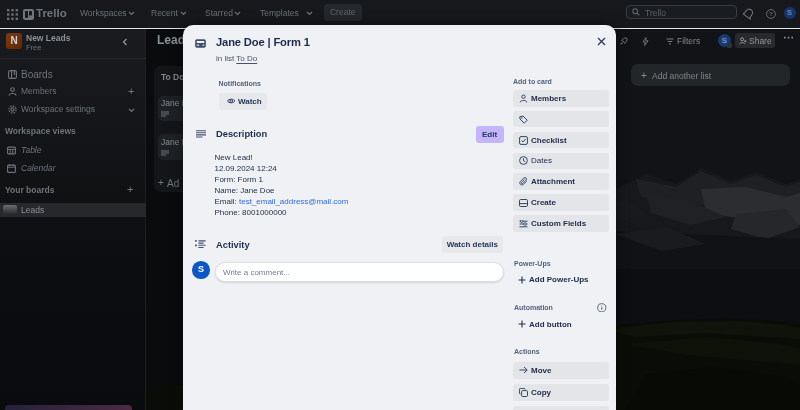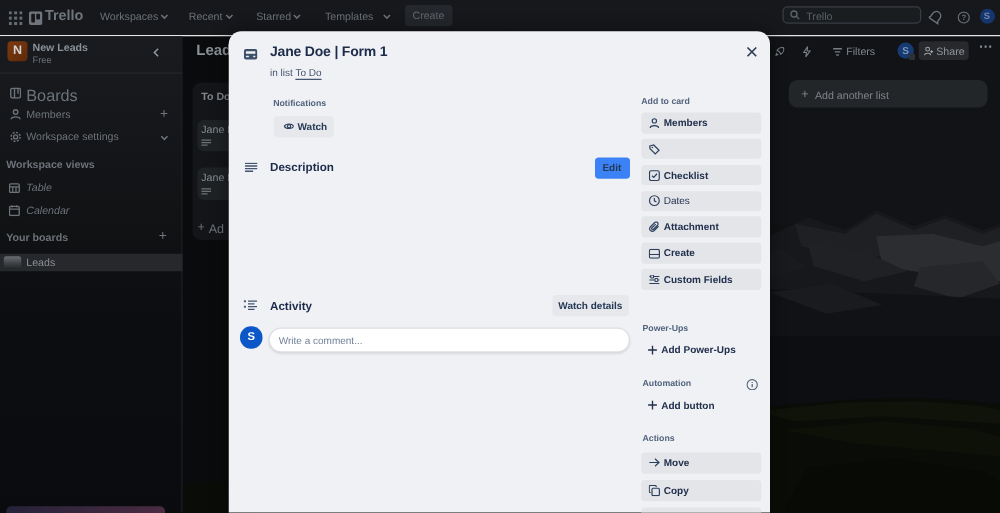--- a/index.html
+++ b/index.html
@@ -92,21 +92,21 @@
   <div class="a" style="left:26px;top:14px;font-size:7.5px;color:#6b7177">Free</div>
   <svg class="a" style="left:122px;top:9px" width="6" height="8" viewBox="0 0 6 8">
       <path d="M4.5,1 L1.5,4 L4.5,7" stroke="#8f969d" stroke-width="1.3" fill="none"></path>
     </svg>
   <div class="a" style="left:0;top:29px;width:146px;height:1px;background:#24272b"></div>
 
   <svg class="a" style="left:8px;top:41px" width="9" height="9" viewBox="0 0 9 9">
       <rect x="0.6" y="0.6" width="7.8" height="7.8" rx="1.4" stroke="#6c737a" stroke-width="1.1" fill="none"></rect>
       <path d="M3.6,0.6 L3.6,8.4 M6.4,0.6 L6.4,5" stroke="#6c737a" stroke-width="1.1"></path>
     </svg>
-  <div class="a" style="left:21px;top:40px;font-size:13px;color:#6c737a">Boards</div>
+  <div class="a" style="left:21px;top:40px;font-size:10px;color:#6c737a">Boards</div>
   <svg class="a" style="left:8px;top:58px" width="9" height="9" viewBox="0 0 9 9" stroke="#6c737a" stroke-width="1.1" fill="none">
       <circle cx="4.5" cy="2.6" r="1.8"></circle>
       <path d="M1,8.4 C1,5.9 8,5.9 8,8.4"></path>
     </svg>
   <div class="a" style="left:21px;top:57px;font-size:8.5px;color:#6c737a">Members</div>
   <div class="a" style="left:128px;top:56px;font-size:11px;color:#70777e">+</div>
   <svg class="a" style="left:8px;top:76px" width="9" height="9" viewBox="0 0 9 9" stroke="#6c737a" stroke-width="1.1" fill="none">
       <circle cx="4.5" cy="4.5" r="1.6"></circle>
       <circle cx="4.5" cy="4.5" r="3.6" stroke-dasharray="1.7 1.1"></circle>
     </svg>
@@ -195,21 +195,29 @@
   <svg class="a" style="left:43.5px;top:72.3px" width="8.5" height="8" viewBox="0 0 8.5 8">
       <path d="M0.5,4 C1.6,1.6 6.9,1.6 8,4 C6.9,6.4 1.6,6.4 0.5,4 Z" stroke="#2c3e5d" stroke-width="0.95" fill="none"></path>
       <circle cx="4.25" cy="4" r="1.3" stroke="#2c3e5d" stroke-width="0.95" fill="none"></circle>
     </svg>
   <div class="a" style="left:55px;top:72px;font-size:8px;font-weight:bold;color:#253955">Watch</div>
 
   <svg class="a" style="left:12.5px;top:105px" width="10" height="8" viewBox="0 0 10 8">
       <path d="M0,0.7 L10,0.7 M0,2.8 L10,2.8 M0,4.9 L10,4.9 M0,7 L6.5,7" stroke="#44546f" stroke-width="1.1"></path>
     </svg>
   <div class="a" style="left:33px;top:103.5px;font-size:9.3px;font-weight:bold;color:#1c2b4a">Description</div>
-  <div class="a" style="left:292.5px;top:100.5px;width:28px;height:17px;background:#3b82f6;border-radius:3px;text-align:center;line-height:17px;font-size:8px;font-weight:bold;color:#253955">Edit</div>
+  <div class="a" style="left:292.5px;top:100.5px;width:28px;height:17px;background:#c4b5fd;border-radius:3px;text-align:center;line-height:17px;font-size:8px;font-weight:bold;color:#253955">Edit</div>
+  <div class="a" style="left:31.5px;top:126.5px;font-size:8px;line-height:11.12px;color:#22304d">
+    New Lead!<br>
+    12.09.2024 12:24<br>
+    Form: Form 1<br>
+    Name: Jane Doe<br>
+    Email: <span style="color:#2e6be0">test_email_address@mail.com</span><br>
+    Phone: 8001000000
+  </div>
 
   <svg class="a" style="left:11.9px;top:215.4px" width="11" height="9" viewBox="0 0 11 9">
       <path d="M3.4,0.9 L10.6,0.9 M3.4,3.1 L8.6,3.1 M3.4,5.3 L10.6,5.3 M3.4,7.5 L8.6,7.5" stroke="#44546f" stroke-width="1.1"></path>
       <rect x="0" y="0.1" width="1.7" height="1.7" rx="0.3" fill="#44546f"></rect>
       <rect x="0" y="4.5" width="1.7" height="1.7" rx="0.3" fill="#44546f"></rect>
     </svg>
   <div class="a" style="left:33px;top:215px;font-size:9.3px;font-weight:bold;color:#1c2b4a">Activity</div>
   <div class="a" style="left:258.8px;top:211.2px;width:61px;height:17px;background:#e6e8ec;border-radius:3px;text-align:center;line-height:17px;font-size:8px;font-weight:bold;color:#253955">Watch details</div>
   <div class="a" style="left:9.3px;top:236px;width:17.5px;height:17.5px;border-radius:50%;background:#0b57c8;color:#fff;font-size:9px;font-weight:bold;text-align:center;line-height:17.5px">S</div>
   <div class="a" style="left:31.5px;top:236.5px;width:289.5px;height:20px;background:#fff;border:1px solid #dcdfe4;border-radius:10px;box-shadow:0 1px 2px rgba(0,0,0,0.12)"></div>

